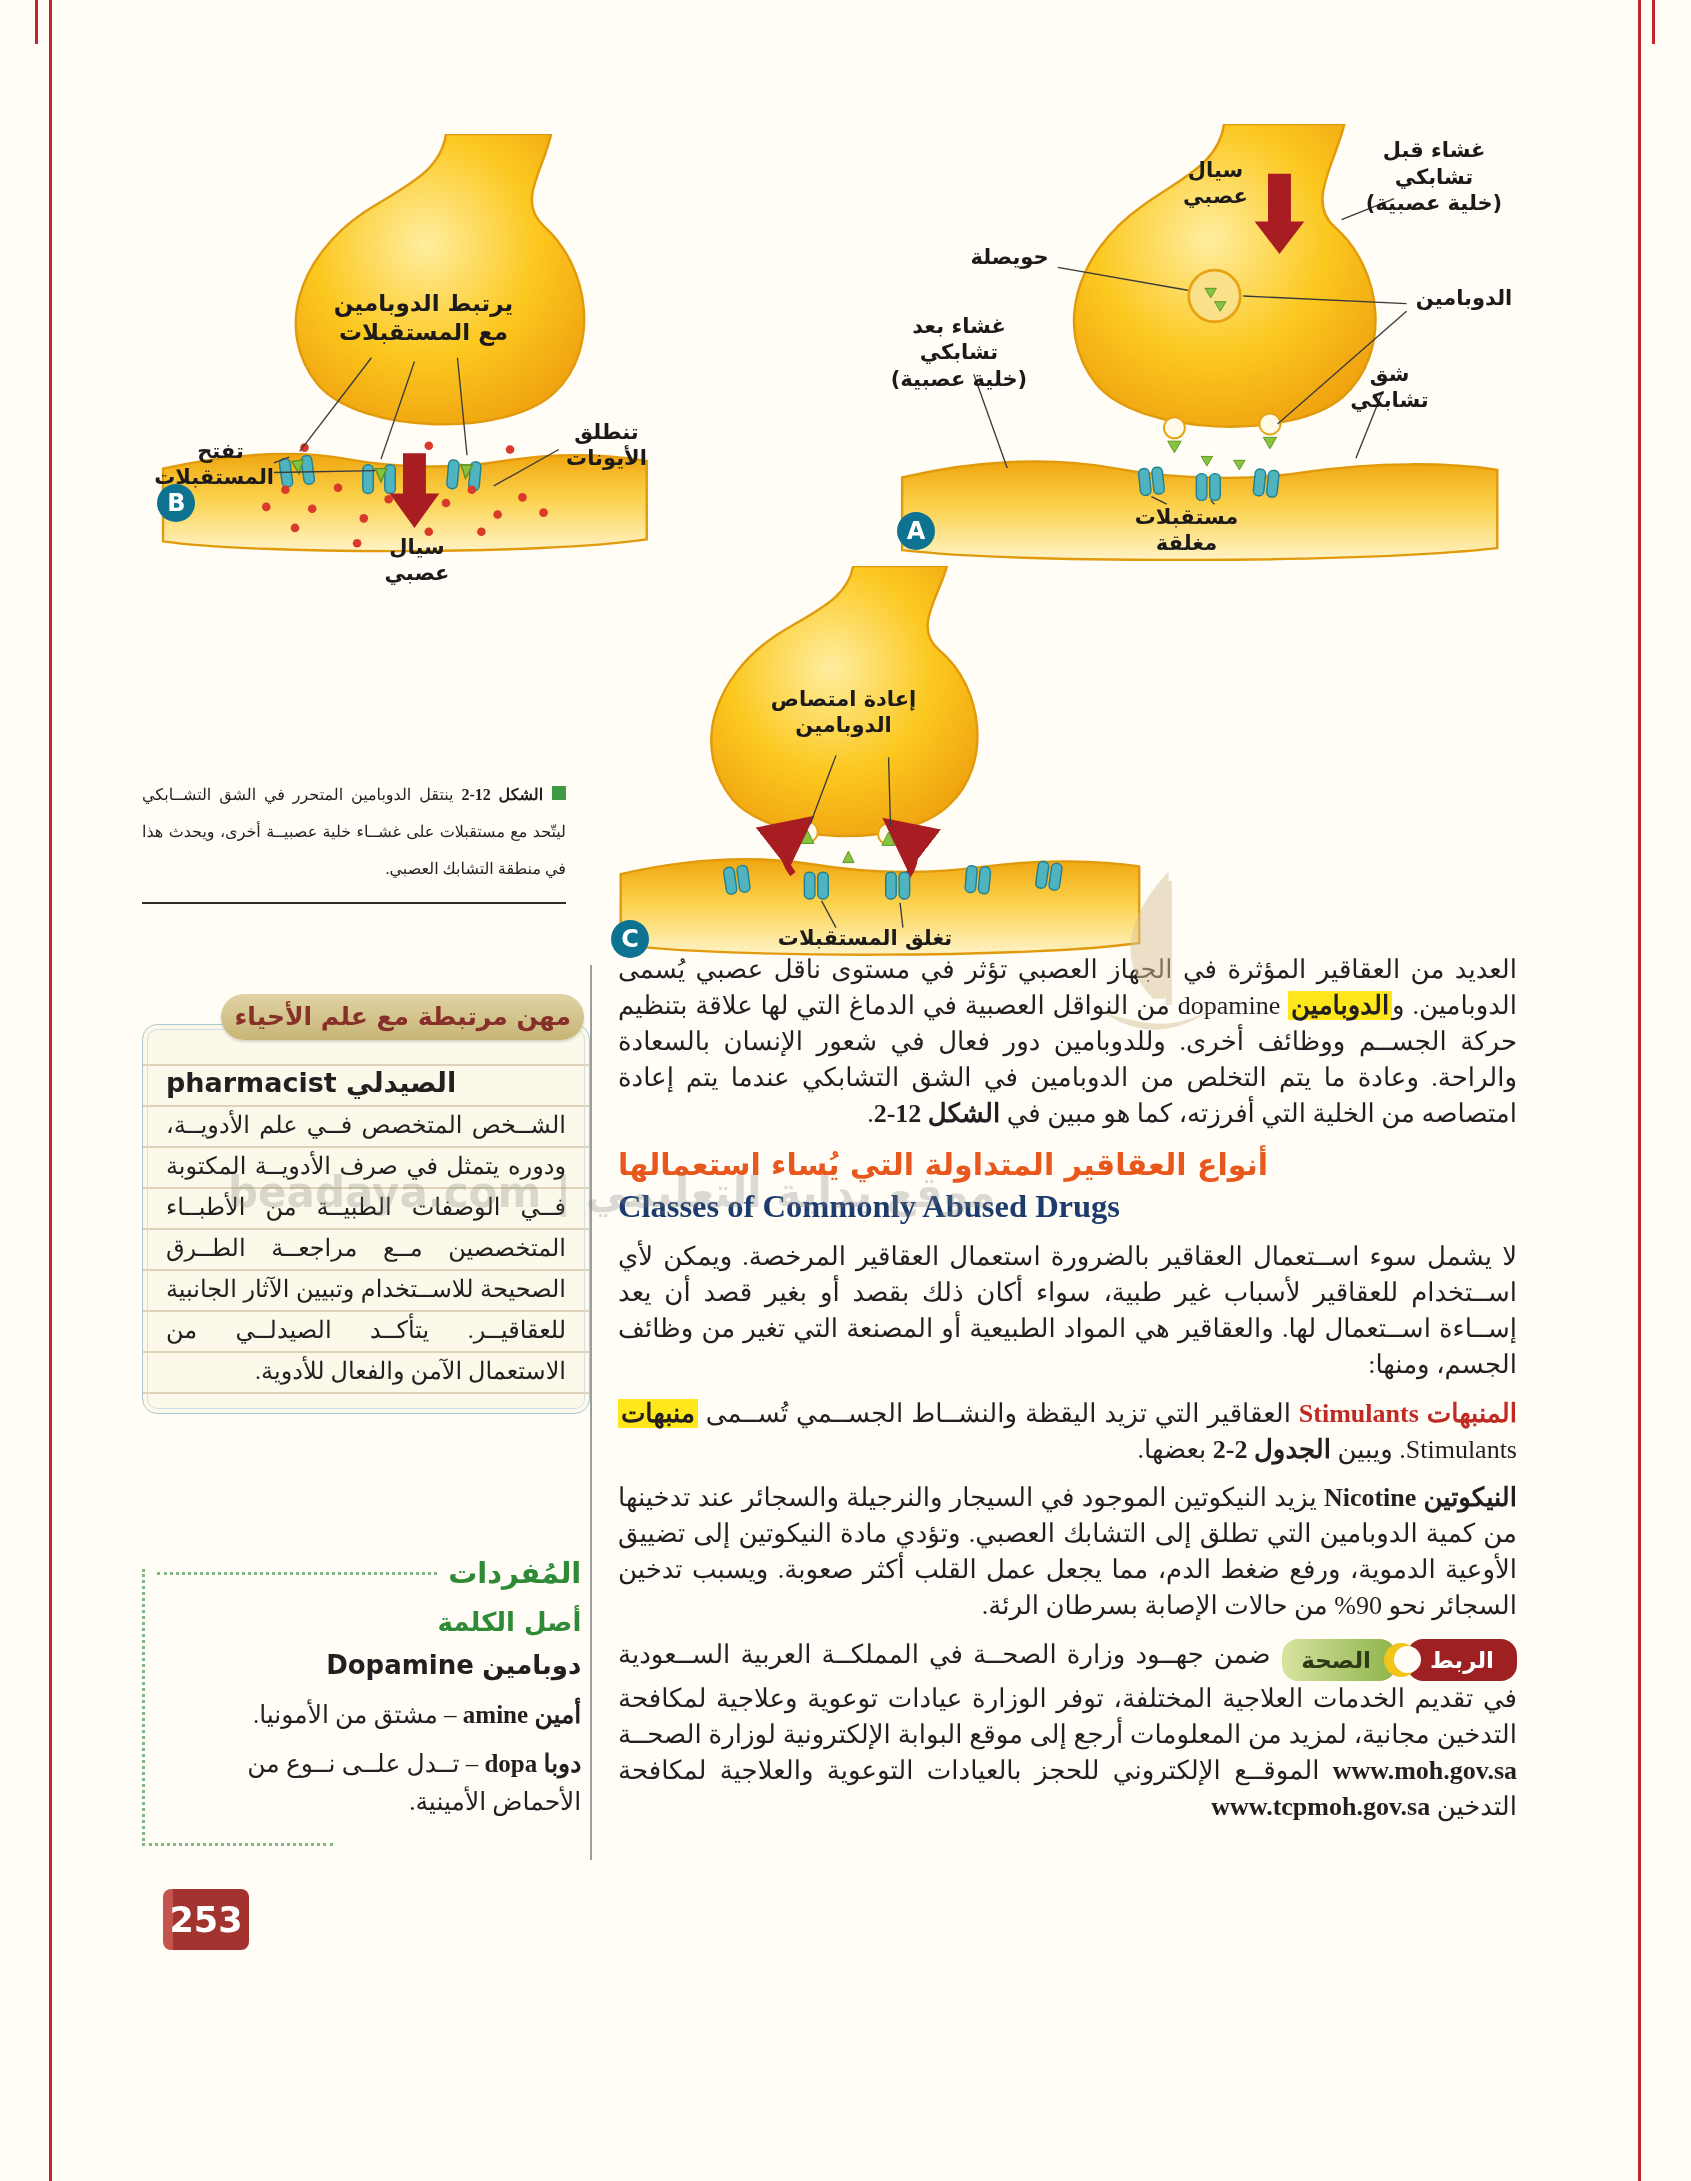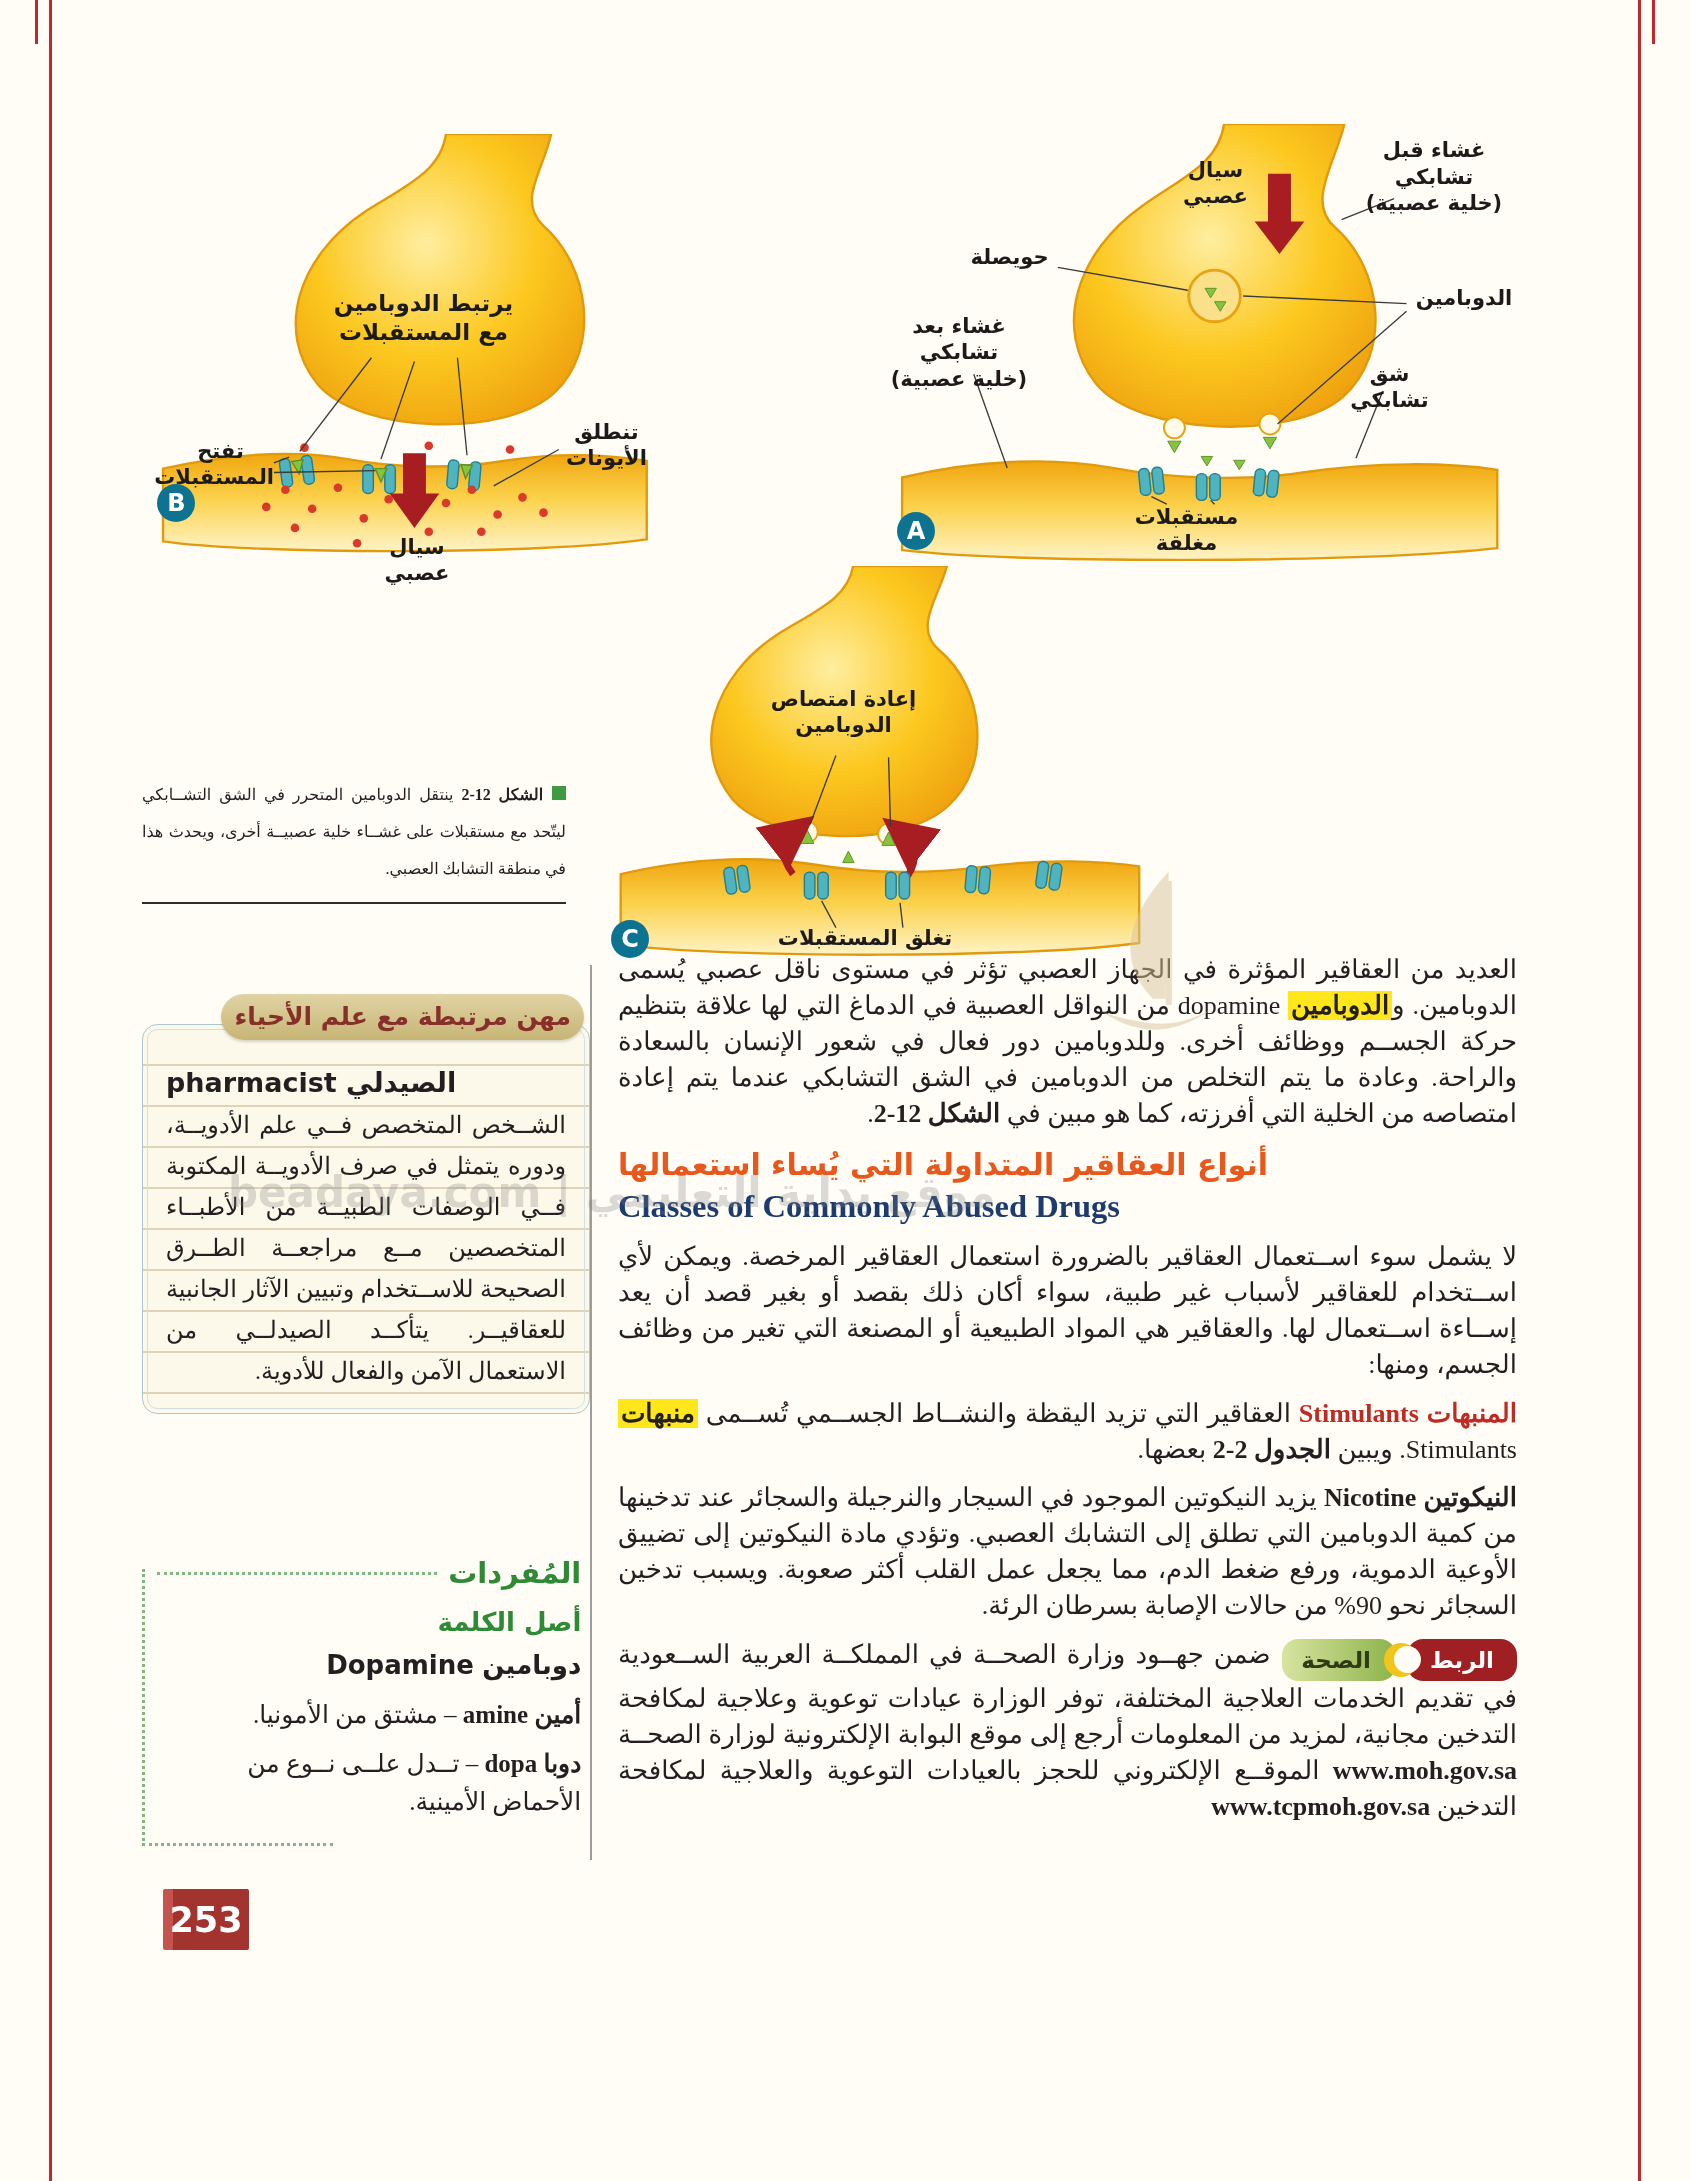--- a/index.html
+++ b/index.html
@@ -42,21 +42,21 @@
   .vocab::after{content:"";position:absolute;left:0;bottom:-13.4px;width:191px;border-top:3.8px dotted #7fb882;}
   .vtitle-row{display:flex;align-items:center;gap:11.5px;}
   .vtitle{color:#2f8a35;font-weight:bold;font-size:29px;}
   .dotline{flex:1;border-top:3.8px dotted #7fb882;height:0;}
   .vorigin{color:#2f8a35;font-weight:bold;font-size:26px;margin:17px 0 13.4px;}
   .vword{font-size:26px;margin:0 0 15.3px;}
   .vdef{font-size:25px;line-height:38px;margin:0 0 11.5px;text-align:right;
         font-family:"Liberation Serif","DejaVu Serif",serif;}
   .latin{direction:ltr;unicode-bidi:embed;}
 
-  .pagenum{position:absolute;left:164px;top:1889px;width:86px;height:61px;border-radius:2px;
+  .pagenum{position:absolute;left:164px;top:1889px;width:86px;height:61px;border-radius:8px;
            background:linear-gradient(90deg,#c5534e 0 9.6px,#a2332f 9.6px);color:#fff;font-size:35px;
            font-weight:bold;display:flex;align-items:center;justify-content:center;}
 
   
   .divider{position:absolute;left:591px;top:965px;width:1.9px;height:895px;background:#9d9d9d;}
   .main{position:absolute;left:619px;top:952px;width:899px;font-size:26px;line-height:36px;
         text-align:justify;font-family:"Liberation Serif","DejaVu Serif",serif;}
   .main p{margin:0 0 12.4px;}
   .hl{background:#ffe71c;font-weight:bold;padding:0 2.9px;}
   .h-ar{color:#e8581d;font-size:30px;font-weight:bold;text-align:left;margin:13.4px 0 3.8px;line-height:1.3;

